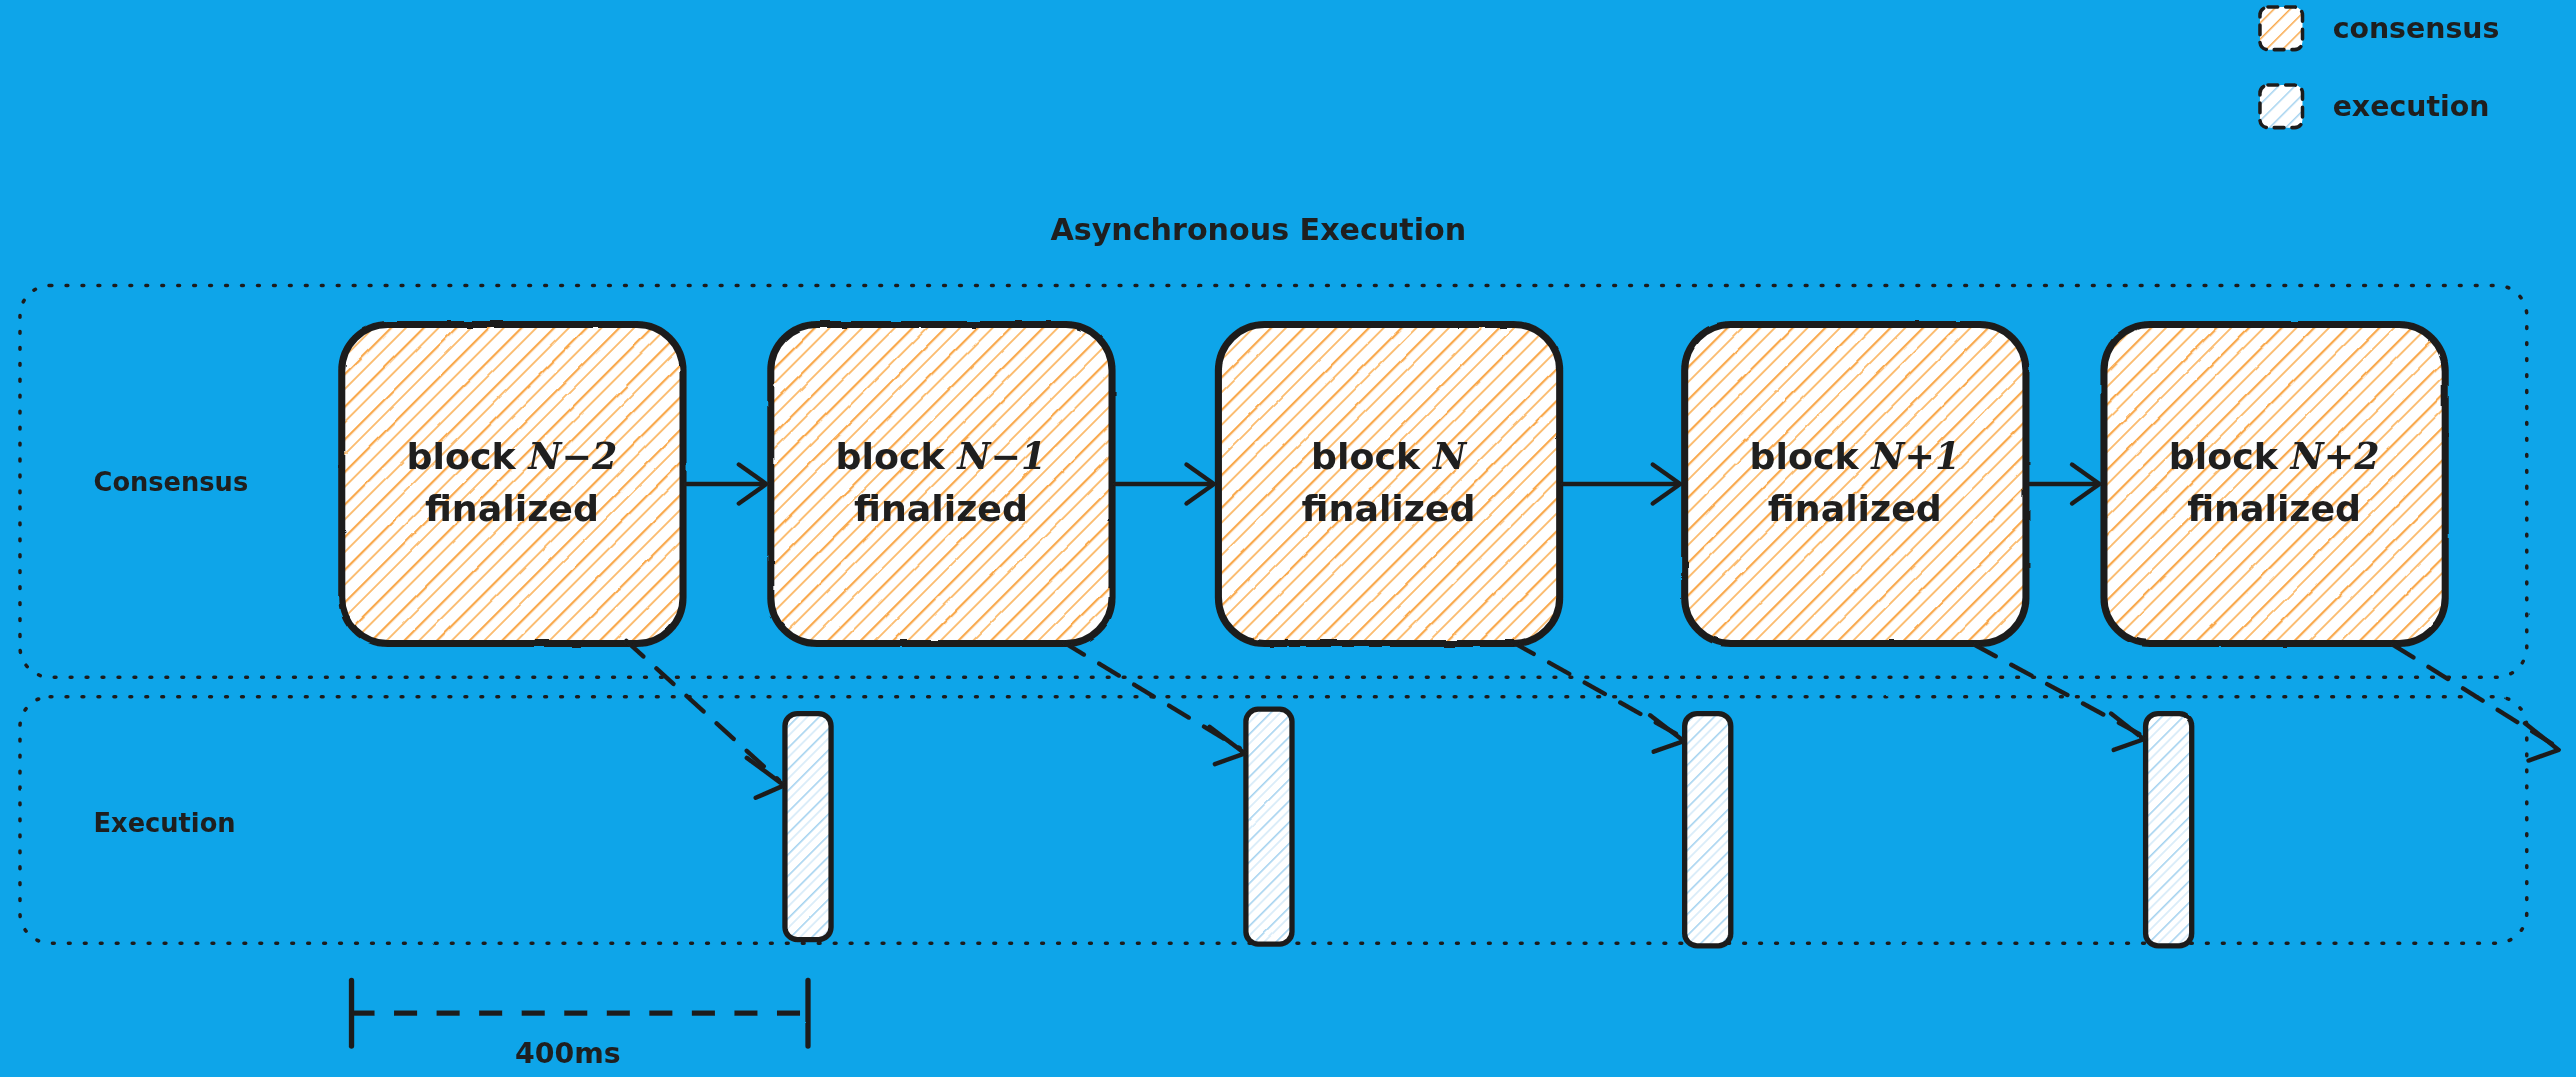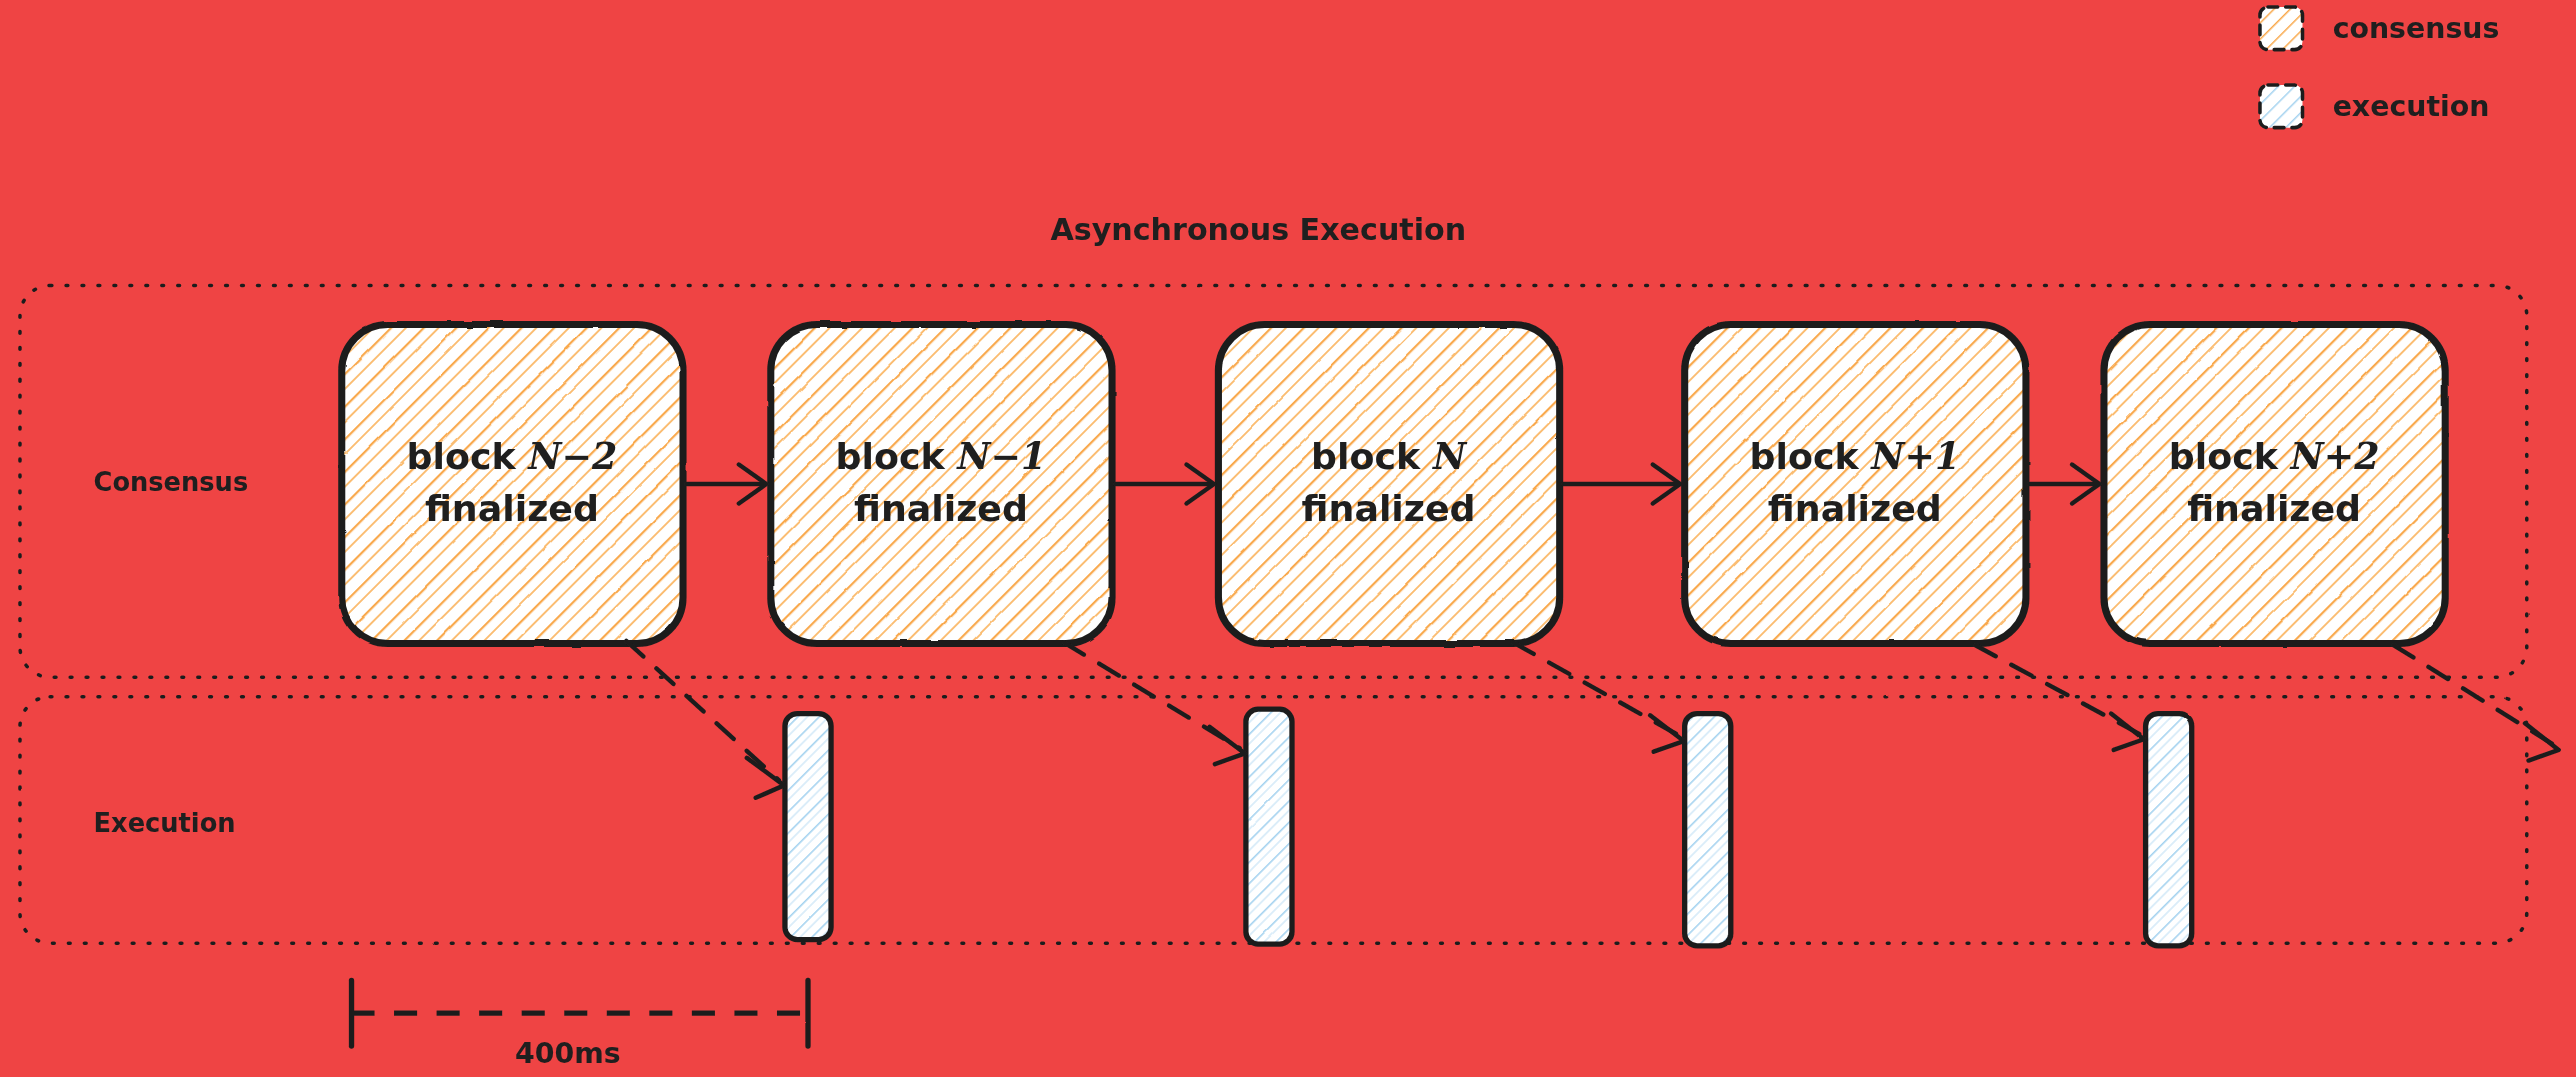--- a/index.html
+++ b/index.html
@@ -10,21 +10,21 @@
   body {
     width: 2576px;
     height: 1077px;
     font-family: "DejaVu Sans", sans-serif;
     overflow: hidden;
   }
   #stage {
     position: relative;
     width: 2576px;
     height: 1077px;
-    background: #ef4444;
+    background: #0ea5e9;
   }
   #stage > svg.layer {
     position: absolute;
     left: 0;
     top: 0;
     width: 2576px;
     height: 1077px;
   }
   .hand {
     font-family: "DejaVu Sans", sans-serif;

